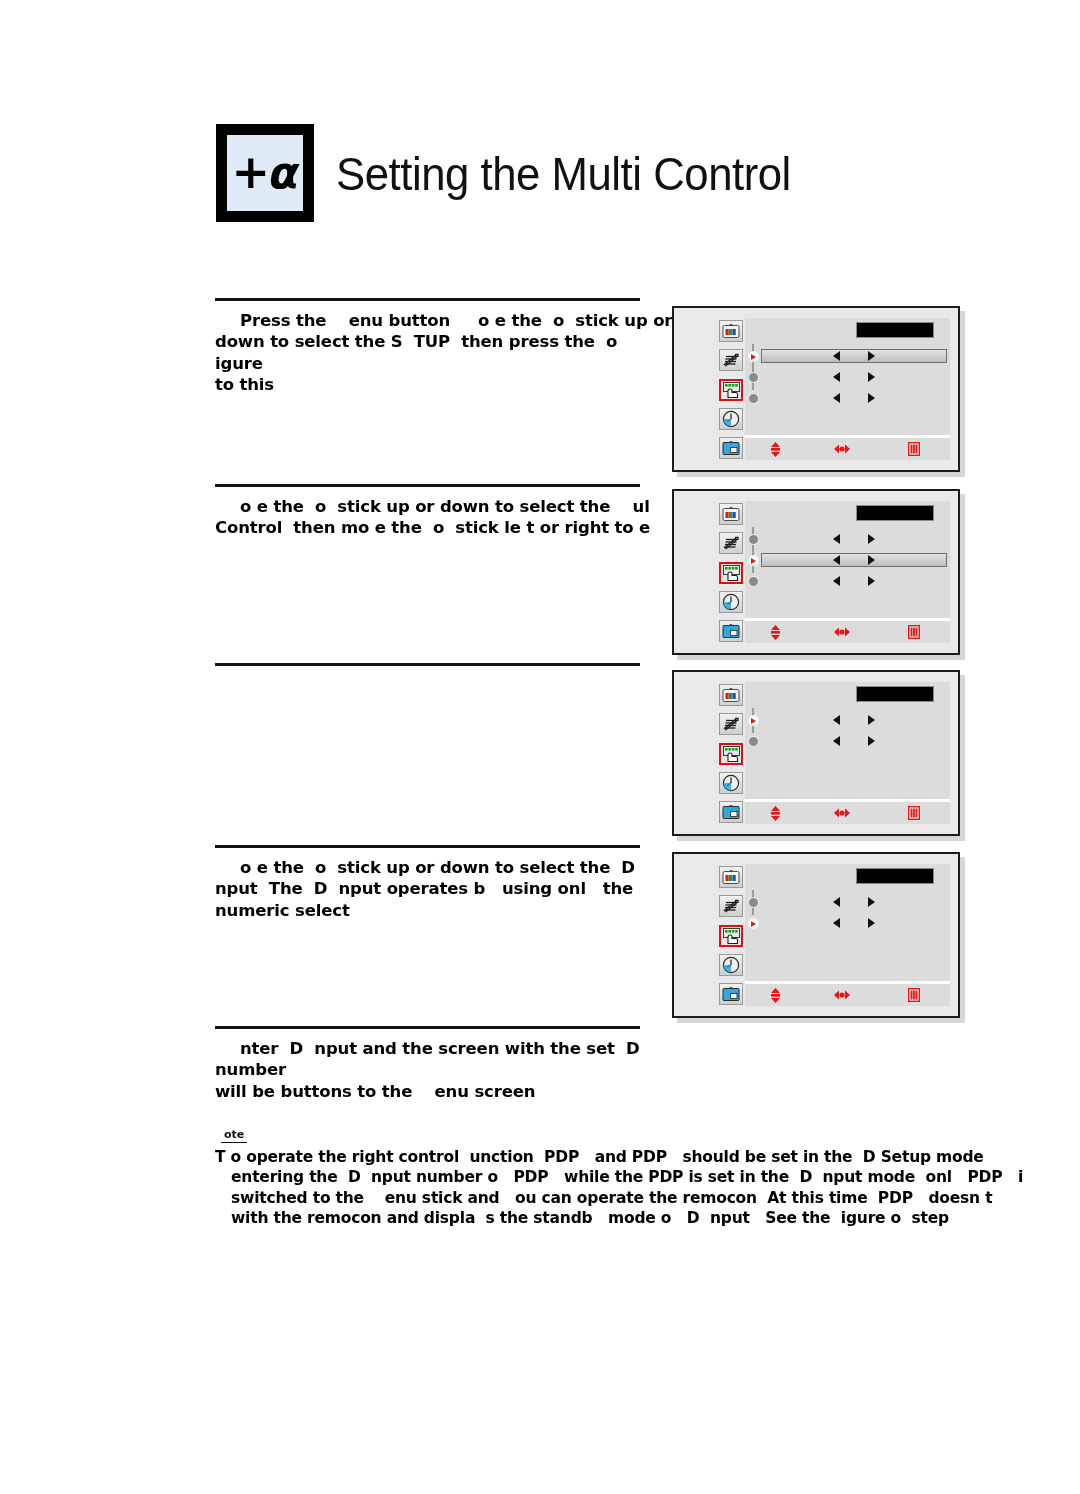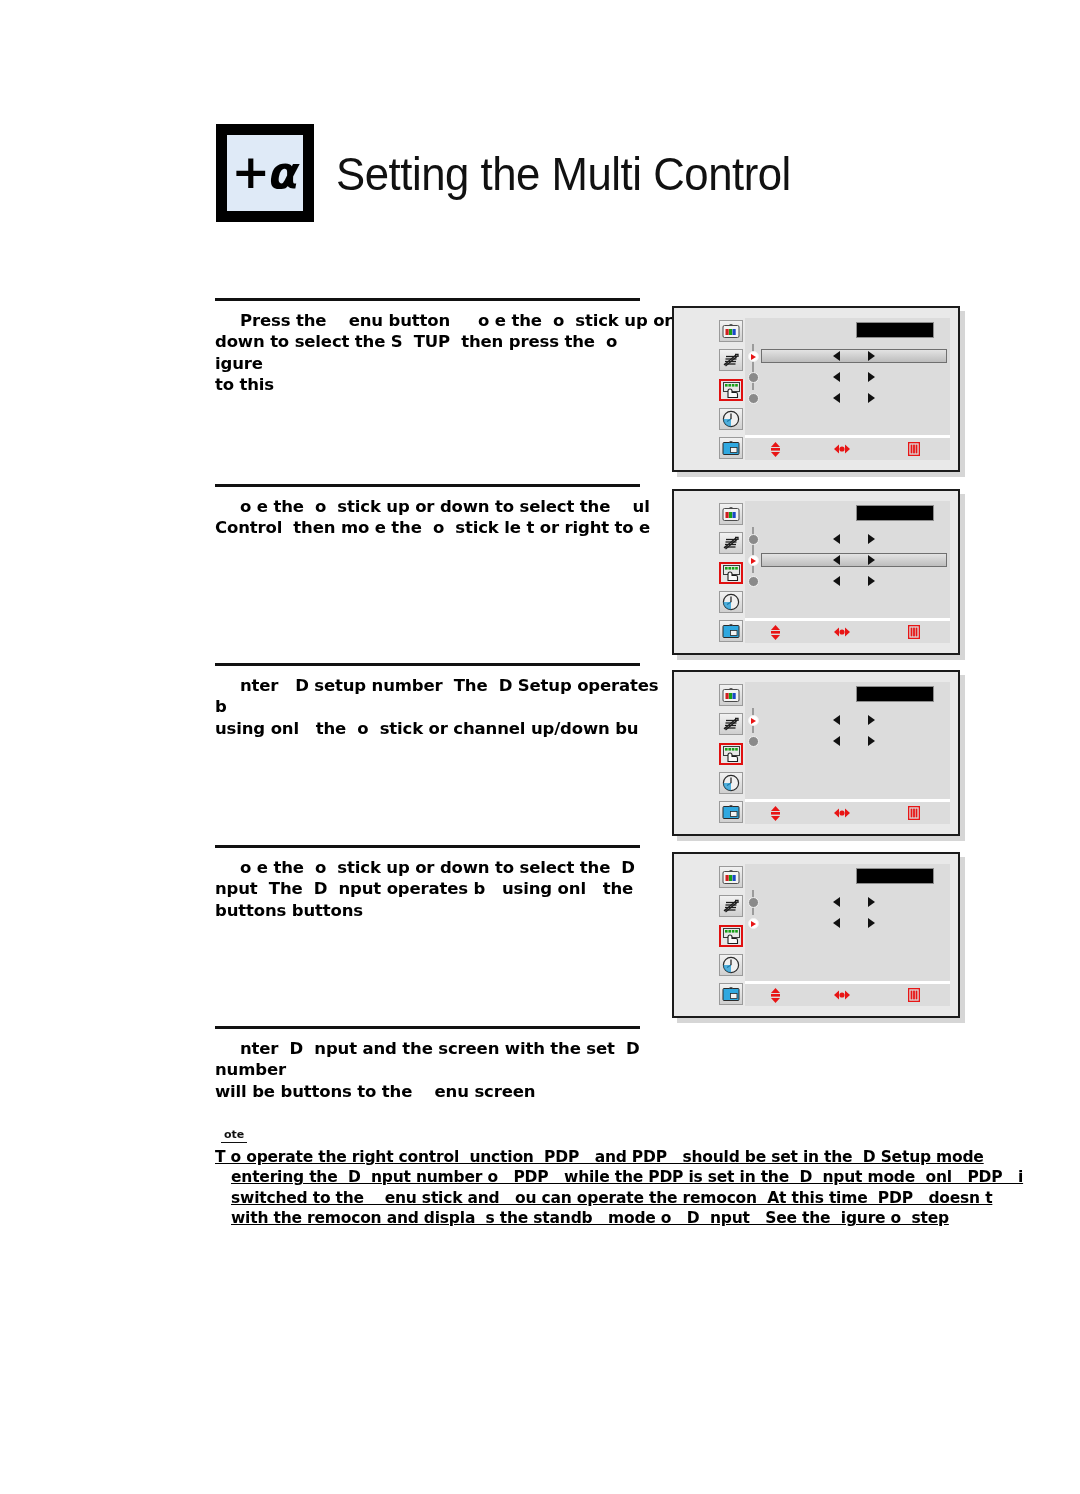--- a/index.html
+++ b/index.html
@@ -244,21 +244,20 @@
     align-items: center;
   }
   .foot-item:first-child { flex: 0.85; }
 
   
   #note {
     position: absolute;
     left: 215px;
     top: 1124px;
     width: 860px;
-    text-decoration: underline;
   }
   .note-label {
     font-family: "DejaVu Sans", sans-serif;
     font-size: 11px;
     font-weight: 700;
     color: #111;
     display: inline-block;
     border-bottom: 1.5px solid #111;
     padding: 0 3px 1px 3px;
     margin-left: 6px;
@@ -295,29 +294,27 @@
 </div>
 
 <div class="step" id="step2">
   <div class="rule"></div>
   <div class="body"><span class="indent">o e the  o  stick up or down to select the    ul</span>
 <span>Control  then mo e the  o  stick le t or right to e</span></div>
 </div>
 
 <div class="step" id="step3">
   <div class="rule"></div>
-  <div class="body"><span class="indent">nter   D setup number  The  D Setup operates b</span>
-<span>using onl   the  o  stick or channel up/down bu</span></div>
 </div>
 
 <div class="step" id="step4">
   <div class="rule"></div>
   <div class="body"><span class="indent">o e the  o  stick up or down to select the  D</span>
 <span>nput  The  D  nput operates b   using onl   the</span>
-<span>buttons buttons</span></div>
+<span>numeric select</span></div>
 </div>
 
 <div class="step" id="step5">
   <div class="rule"></div>
   <div class="body"><span class="indent">nter  D  nput and the screen with the set  D number</span>
 <span>will be buttons to the    enu screen</span></div>
 </div>
 
 <div class="panel" id="panel1">
     <div class="osd">

